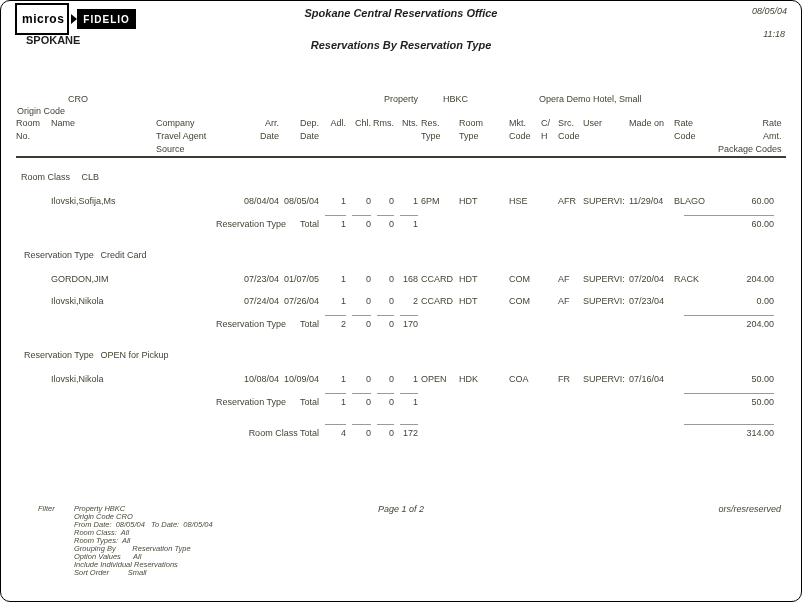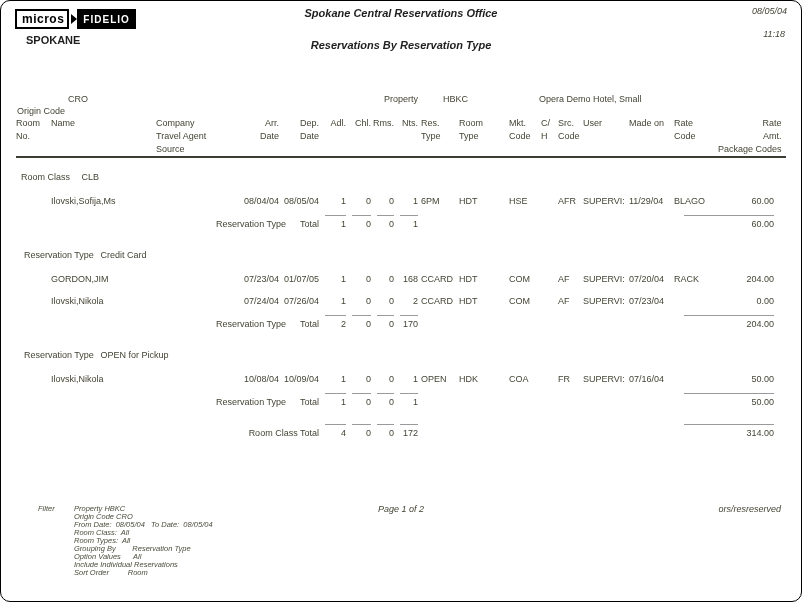--- a/index.html
+++ b/index.html
@@ -10,21 +10,21 @@
     width: 802px; height: 602px;
     border: 1px solid #000;
     border-radius: 10px;
     background: #fff;
     overflow: hidden;
     color: #454435;
   }
   
   .logo { position: absolute; left: 14px; top: 8px; display: flex; align-items: center; height: 20px; }
   .logo-micros {
-    display: flex; align-items: center; height: 20px; padding: 0 3px 0 5px;
+    display: flex; align-items: center; height: 32px; padding: 0 3px 0 5px;
     border: 2px solid #000; background: #fff; color: #000;
     font-weight: bold; font-size: 12px; letter-spacing: 0.5px;
   }
   .logo-arrow { width: 0; height: 0; border-left: 6px solid #000; border-top: 5px solid transparent; border-bottom: 5px solid transparent; margin-left: 2px; }
   .logo-fidelio {
     display: flex; align-items: center; height: 20px; padding: 0 6px;
     background: #000; color: #fff; font-weight: bold; font-size: 10px; letter-spacing: 1px;
   }
   .prop-short { position: absolute; left: 25px; top: 33px; font-weight: bold; font-size: 11px; color: #1f1f1f; }
   .office-title { position: absolute; left: 0; right: 0; top: 6px; text-align: center; font-weight: bold; font-style: italic; font-size: 11px; color: #1f1f1f; }
@@ -374,19 +374,19 @@
     <div class="filter-label">Filter</div>
     <div class="filter-lines">
       <div>Property HBKC</div>
       <div>Origin Code CRO</div>
       <div>From Date:  08/05/04   To Date:  08/05/04</div>
       <div>Room Class:  All</div>
       <div>Room Types:  All</div>
       <div>Grouping By        Reservation Type</div>
       <div>Option Values      All</div>
       <div>Include Individual Reservations</div>
-      <div>Sort Order         Room</div>
+      <div>Sort Order         Small</div>
     </div>
   </div>
   <div class="page-number">Page 1 of 2</div>
   <div class="report-id">ors/resreserved</div>
 
 </div>
 
 </body></html>

